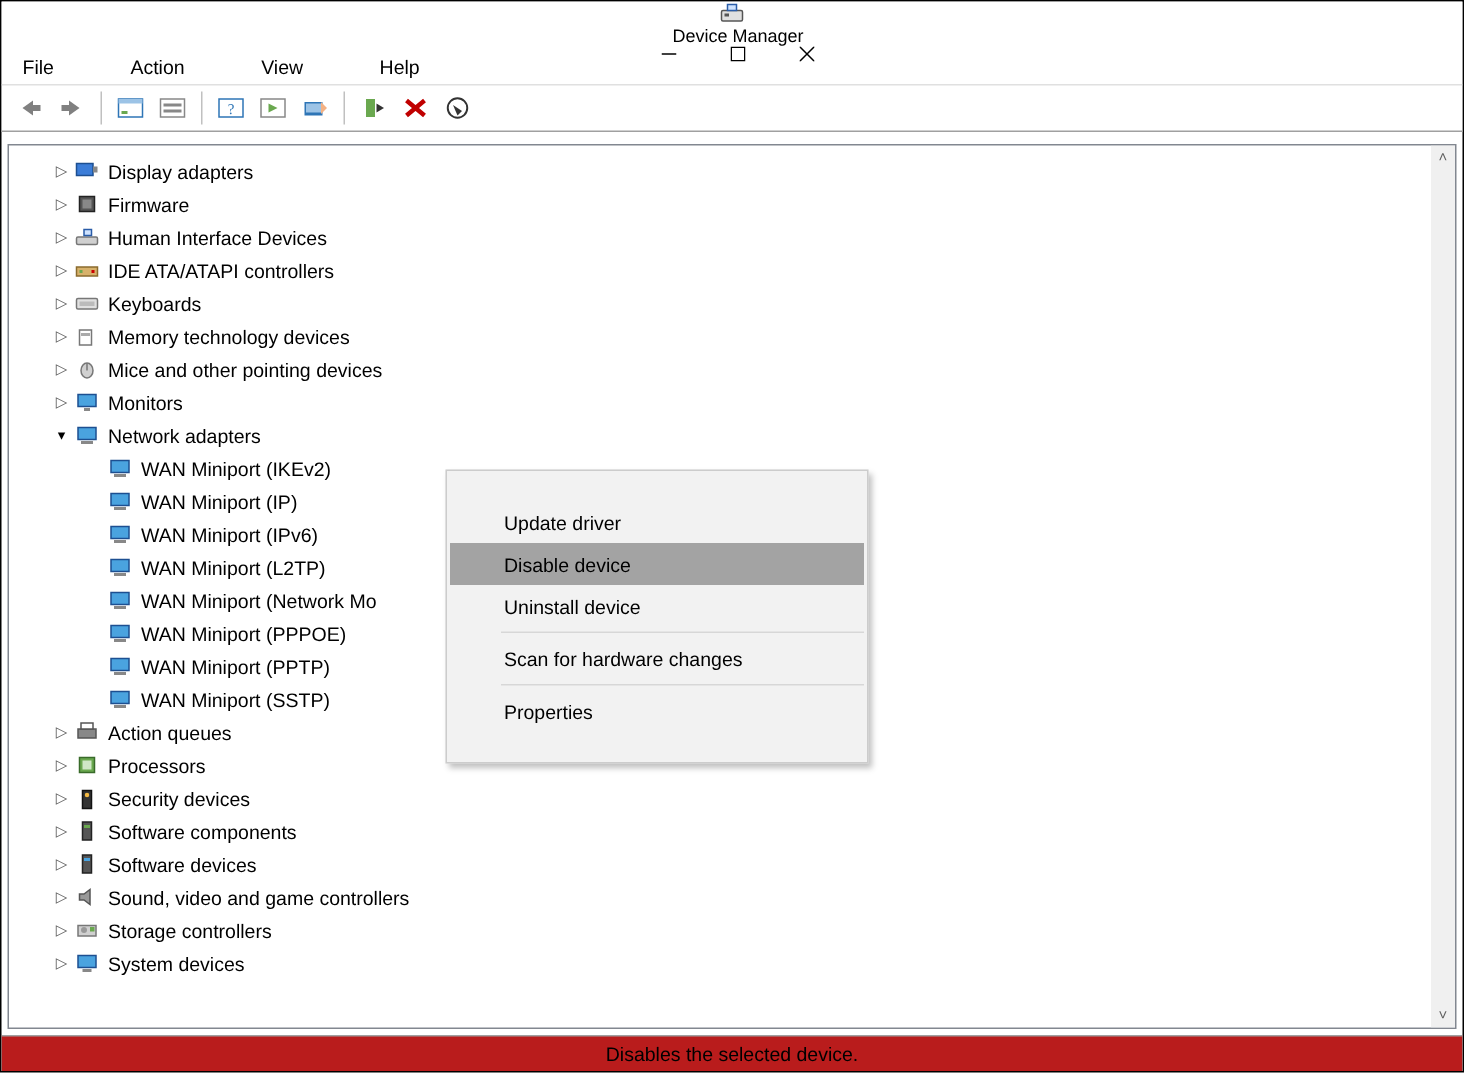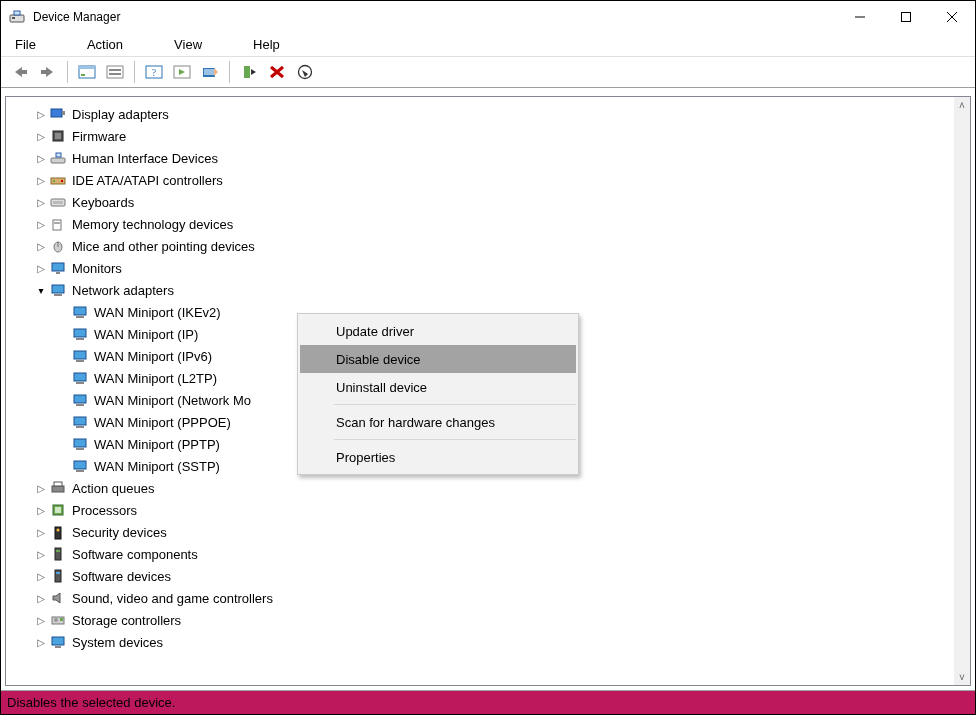--- a/index.html
+++ b/index.html
@@ -16,20 +16,21 @@
     border: 1px solid #000;
   }
 
   
   .titlebar {
     height: 31px;
     display: flex;
     align-items: center;
     background: #fff;
     padding-left: 8px;
+    flex-direction: column;
   }
   .titlebar .app-icon {
     width: 16px; height: 16px;
     margin-right: 8px;
     display: inline-flex; align-items: center; justify-content: center;
   }
   .titlebar .title { font-size: 12px; }
   .titlebar .spacer { flex: 1; }
   .win-btns { display: flex; height: 100%; }
   .win-btn {
@@ -131,21 +132,21 @@
 
   
   .ctx {
     position:absolute;
     left: 296px;
     top: 312px;
     width: 282px;
     background:#f2f2f2;
     border:1px solid #cccccc;
     box-shadow: 2px 3px 4px rgba(0,0,0,0.25);
-    padding: 3px 2px;
+    padding: 20px 2px;
     z-index: 50;
   }
   .ctx-item {
     height: 28px;
     display:flex; align-items:center;
     padding-left: 36px;
     font-size:13px;
     cursor: default;
   }
   .ctx-item:hover, .ctx-item.highlight {
@@ -160,21 +161,22 @@
 
   
   .statusbar {
     position:absolute;
     left:0; right:0; bottom:0;
     height:24px;
     border-top:1px solid #a0a0a0;
     display:flex; align-items:center;
     padding: 0 6px;
     font-size:13px;
-    background:#be185d;
+    background:#b91c1c;
+    justify-content:center;
   }
 
   
   svg { display:block; }
 </style>
 </head>
 <body>
 
 <div class="titlebar">
   <span class="app-icon">

